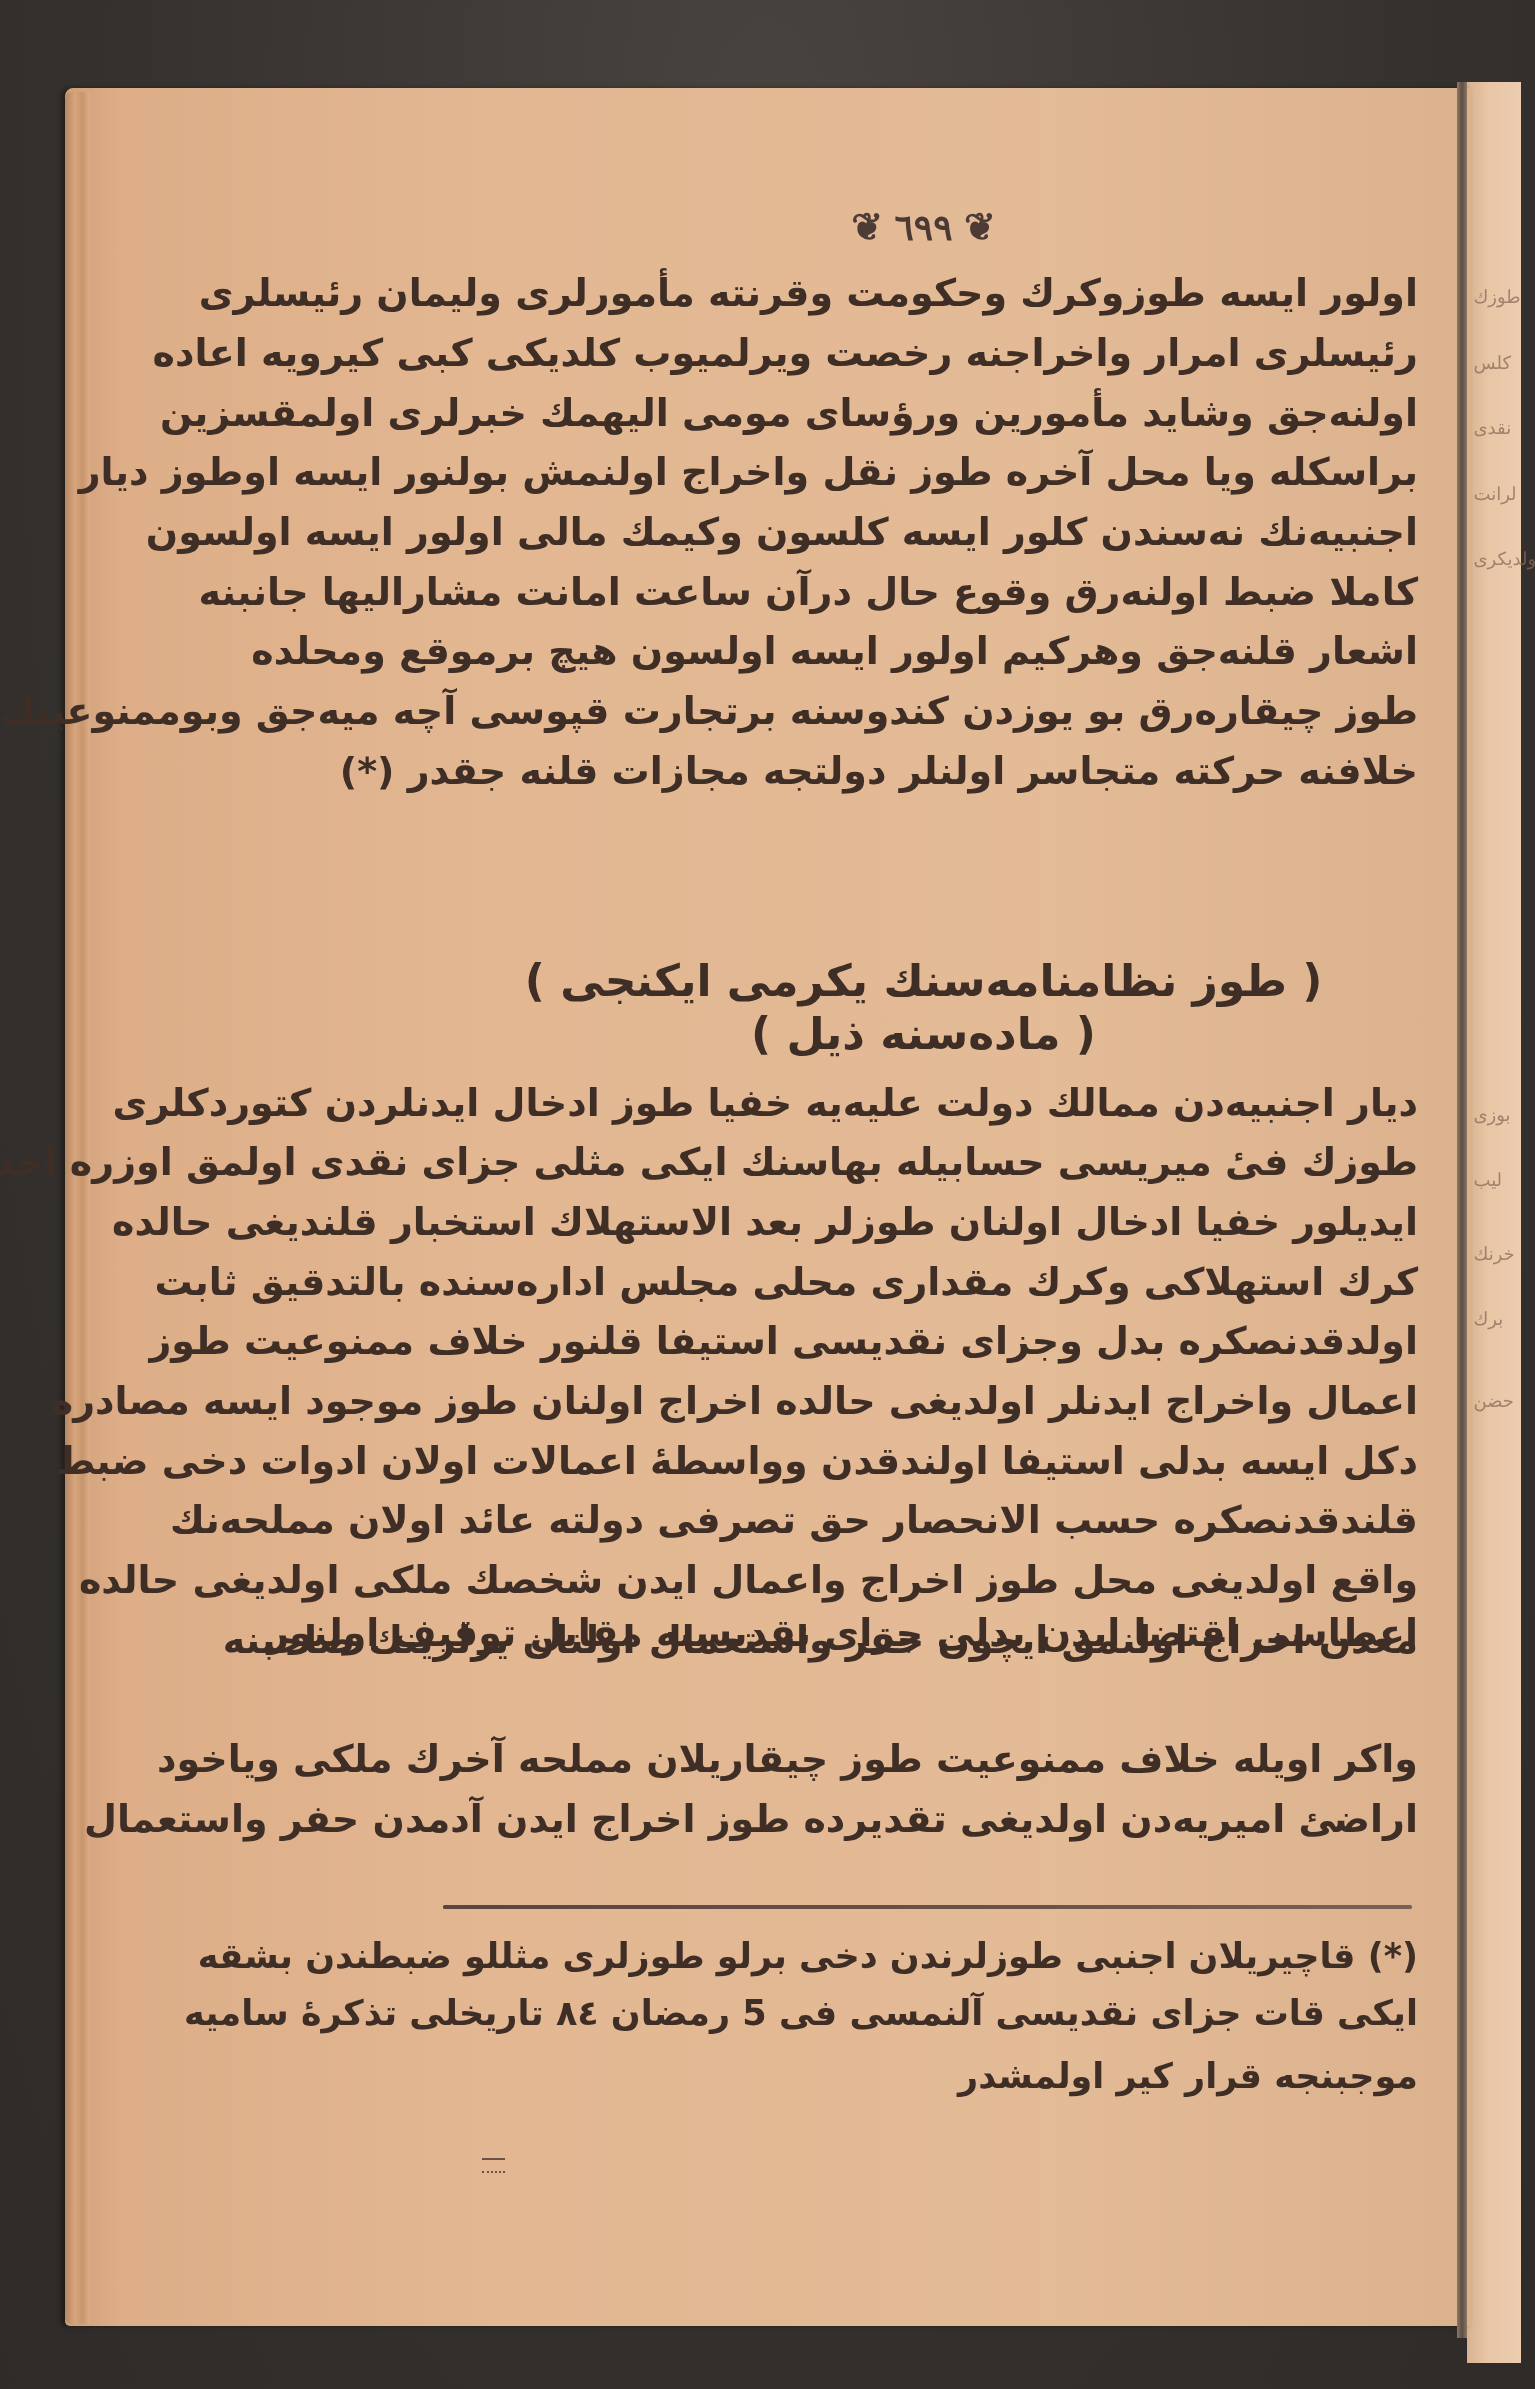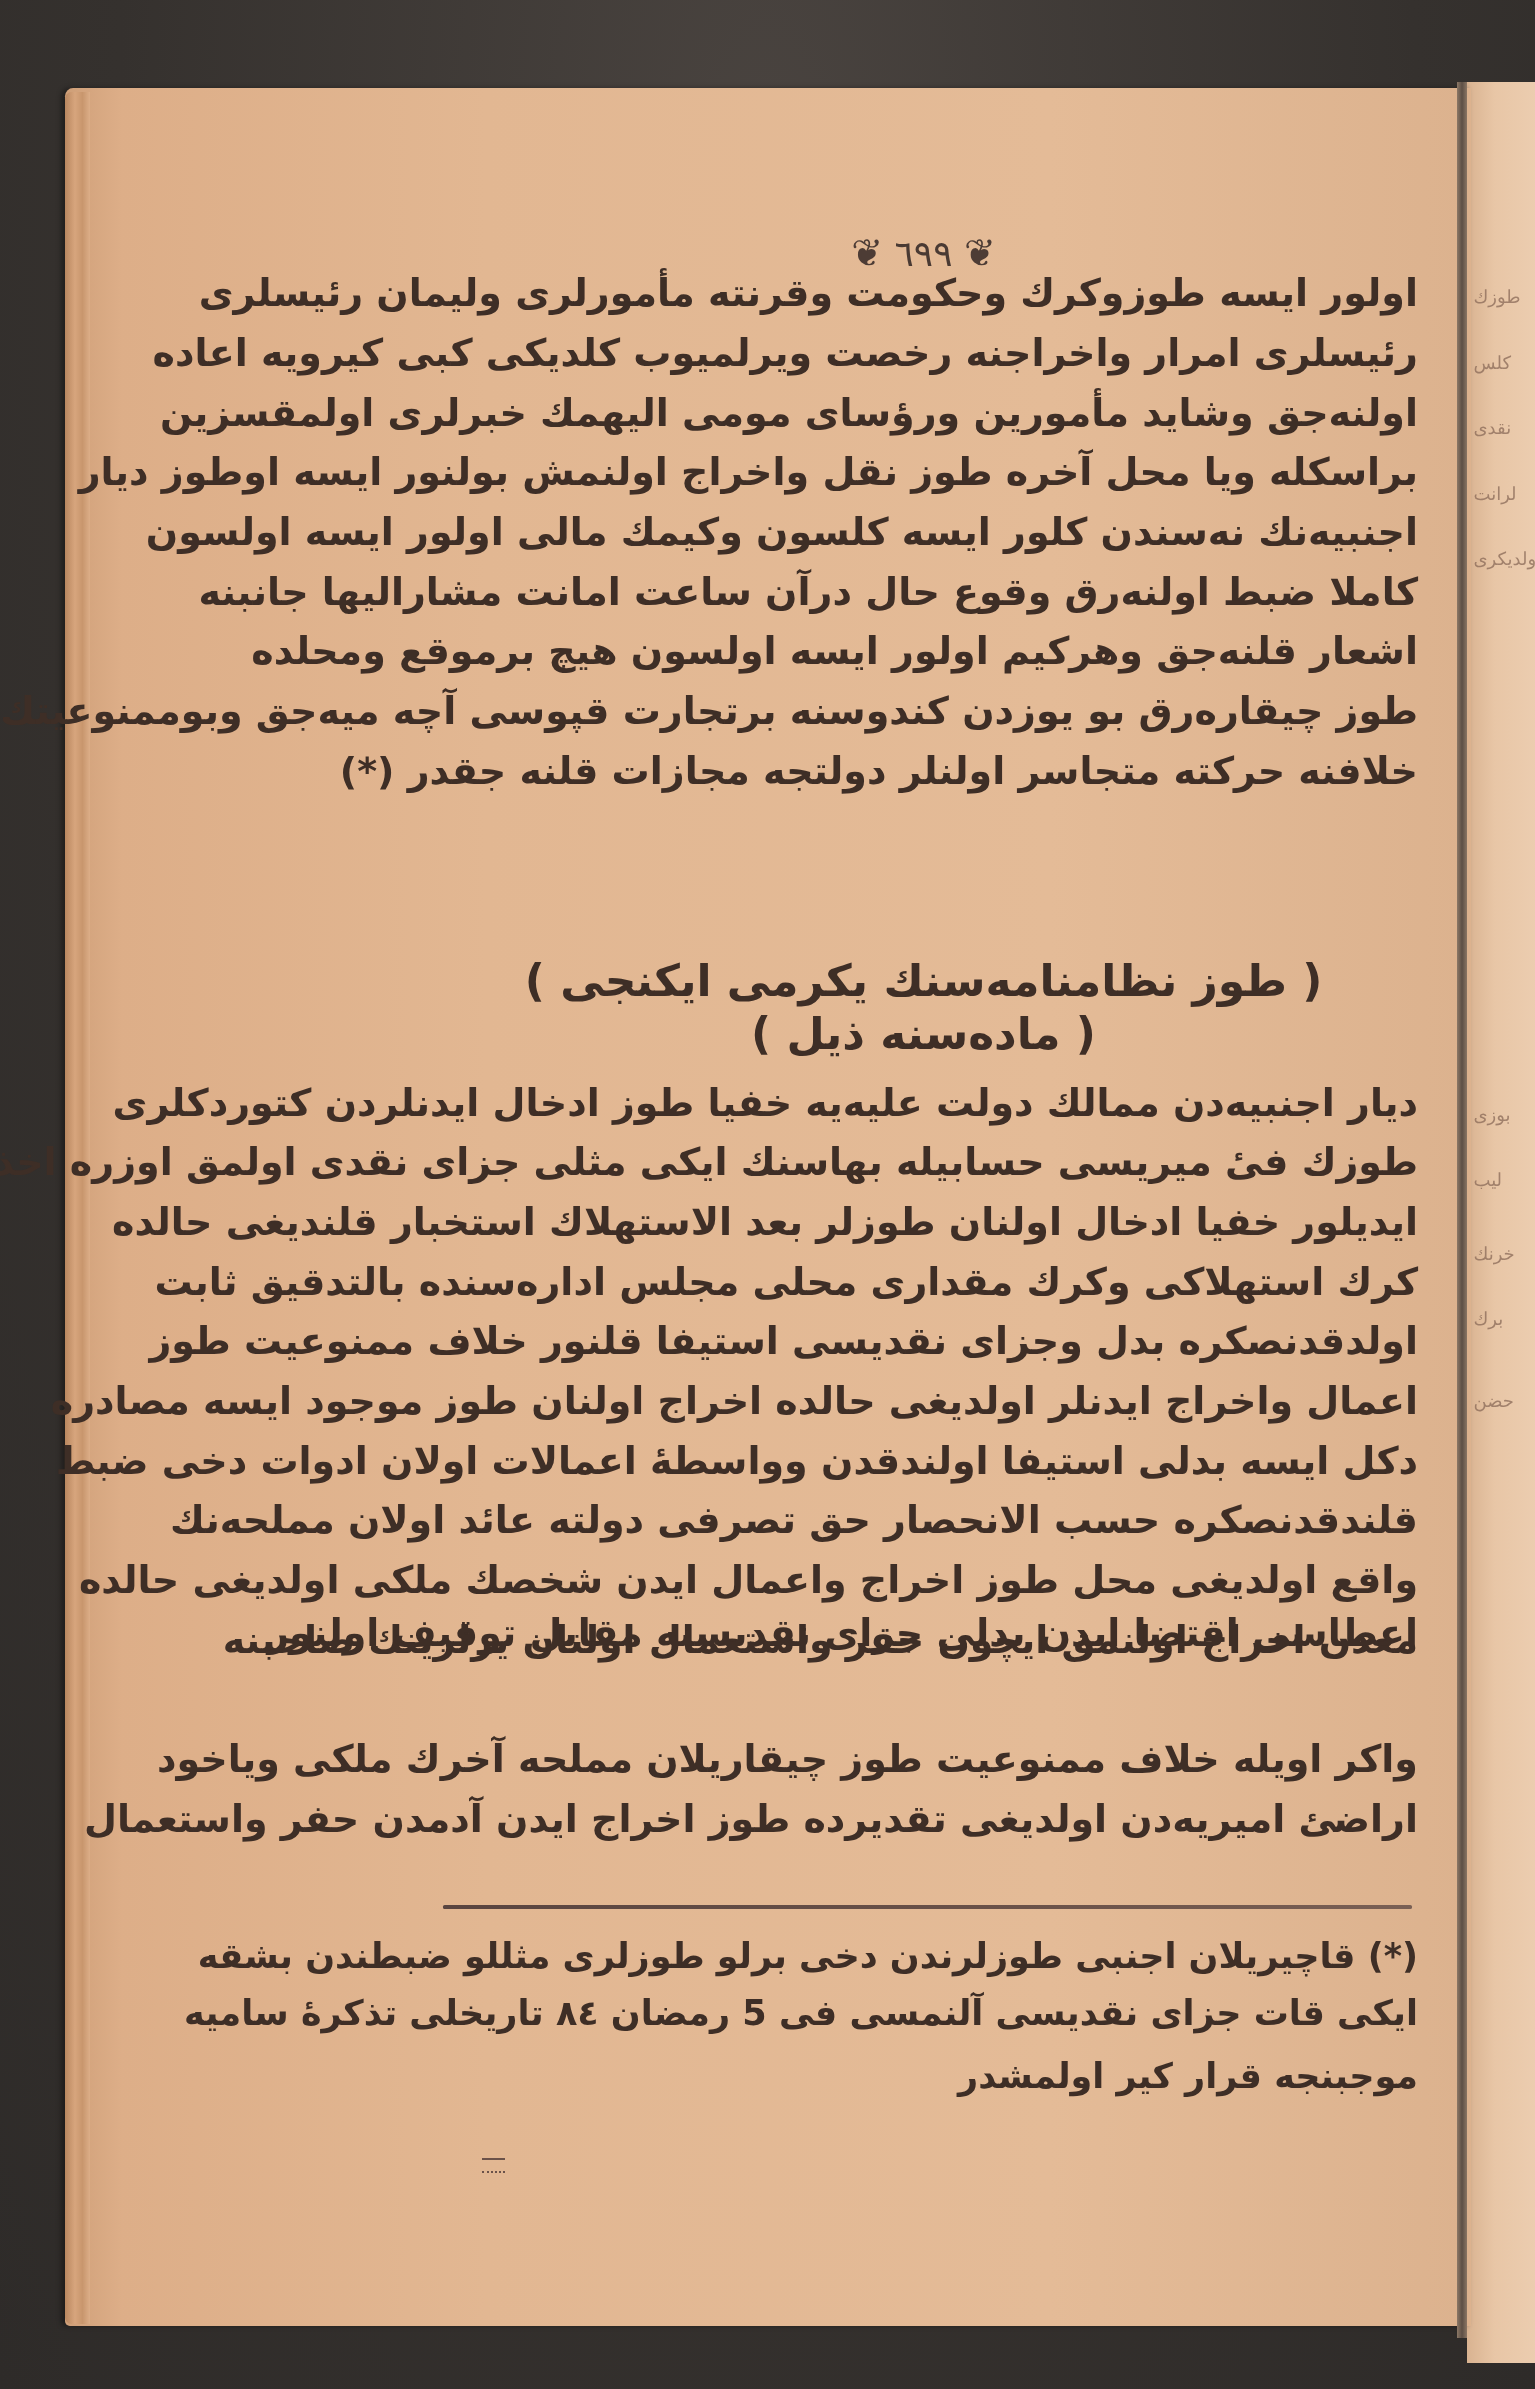--- a/index.html
+++ b/index.html
@@ -28,42 +28,41 @@
       background: linear-gradient(90deg, #b9875f 0%, #d7a57d 40%, #c8966d 70%, #dcae88 100%);
       border-radius: 6.5px 0 0 6.5px;
     }
     .gutter {
       position: absolute; left: 1457px; top: 82px;
       width: 9.8px; height: 2256px;
       background: linear-gradient(90deg, #8c7866 0%, #5d4f45 50%, #8a7563 100%);
     }
     .next-page {
       position: absolute; left: 1467px; top: 82px;
-      width: 69px; height: 2281px;
+      width: 54px; height: 2281px;
       background: linear-gradient(90deg, #d9b391 0%, #e8c6a6 40%, #eccdb0 100%);
     }
     .next-page .ghost {
       position: absolute; left: 6.5px;
       font-family: "DejaVu Serif", serif;
       font-size: 18px; color: #8a6a58; opacity: 0.75;
       direction: rtl; white-space: nowrap;
     }
     .content {
       position: absolute;
       left: 429px; width: 989px;
       top: 204px;
       direction: rtl;
       color: #3e2e26;
     }
     .folio {
       position: absolute; top: 204px; left: 817px; width: 213px;
       text-align: center; direction: ltr;
-      font-size: 36px; font-weight: normal; color: #4a3a33;
+      font-size: 36px; font-weight: bold; color: #4a3a33;
       letter-spacing: 1.6px;
-      margin-top: 27px;
     }
     .folio .orn { font-size: 38px; color: #4d3c35; }
     .folio .num { direction: rtl; unicode-bidi: embed; margin: 0 11.4px; }
     .line {
       position: absolute; right: 0; width: 989px;
       font-size: 38px; line-height: 49px;
       font-weight: bold;
       text-align: justify; text-align-last: justify;
       white-space: nowrap;
       font-family: "DejaVu Sans", sans-serif;

